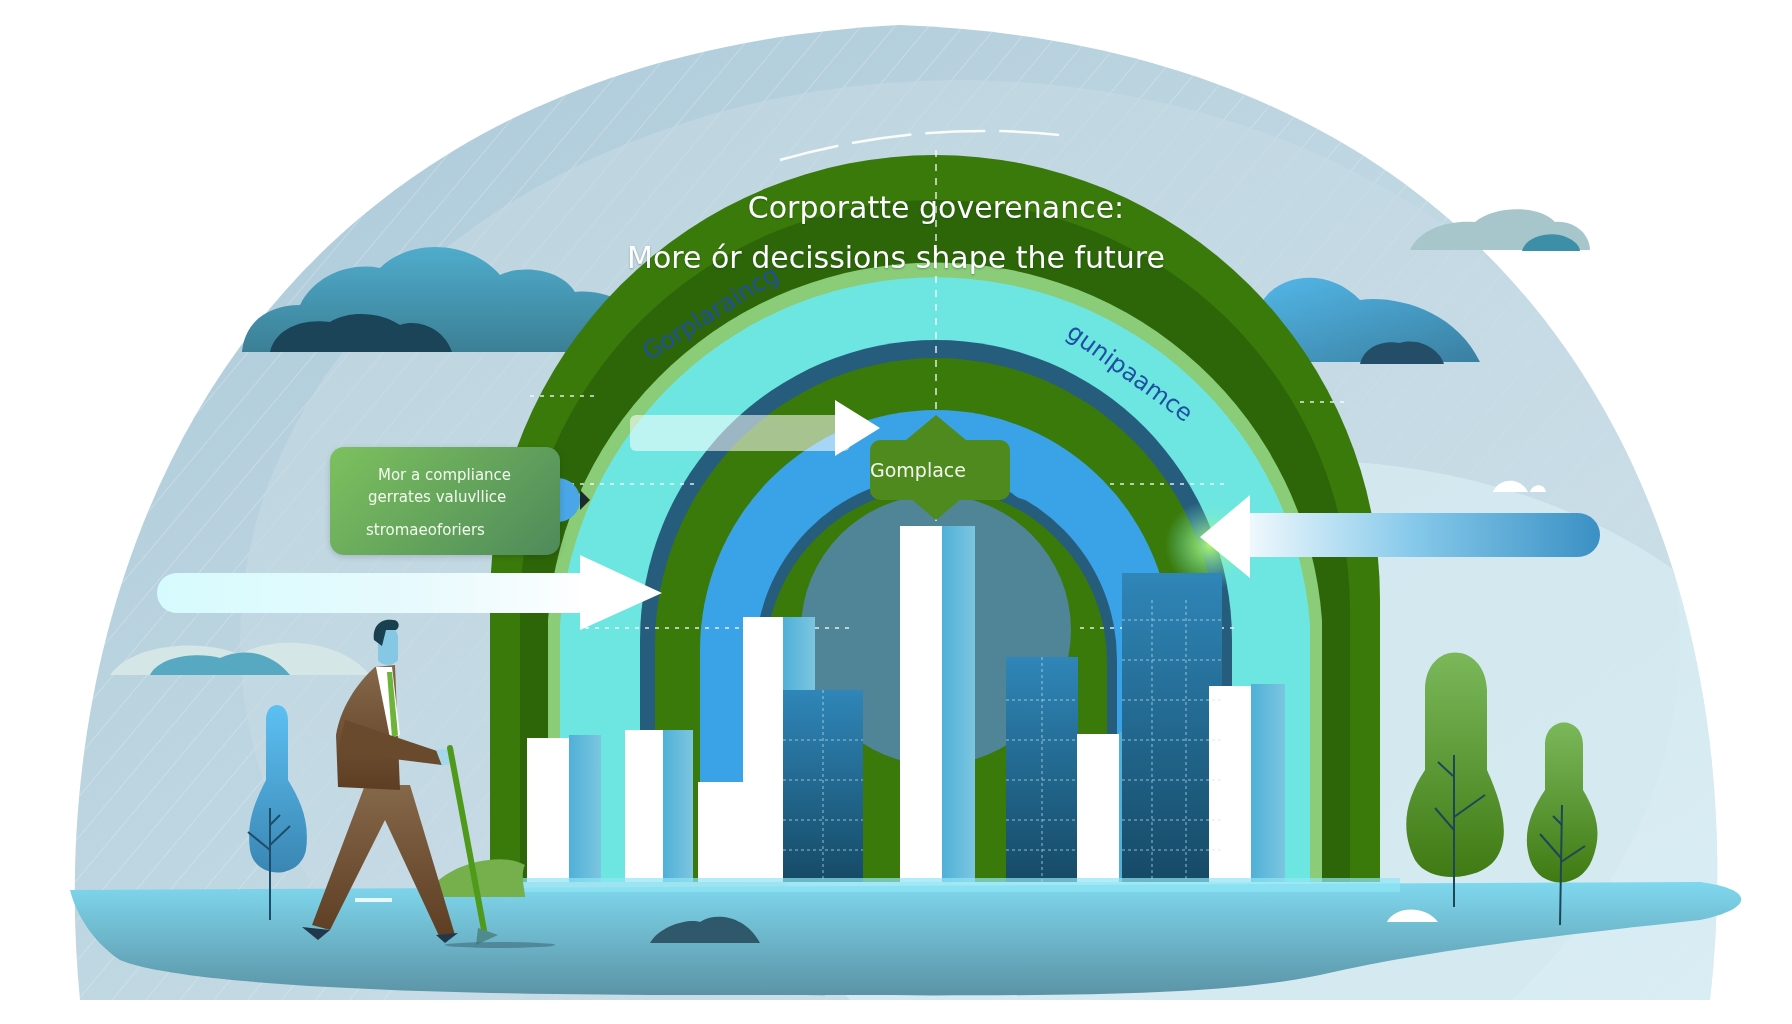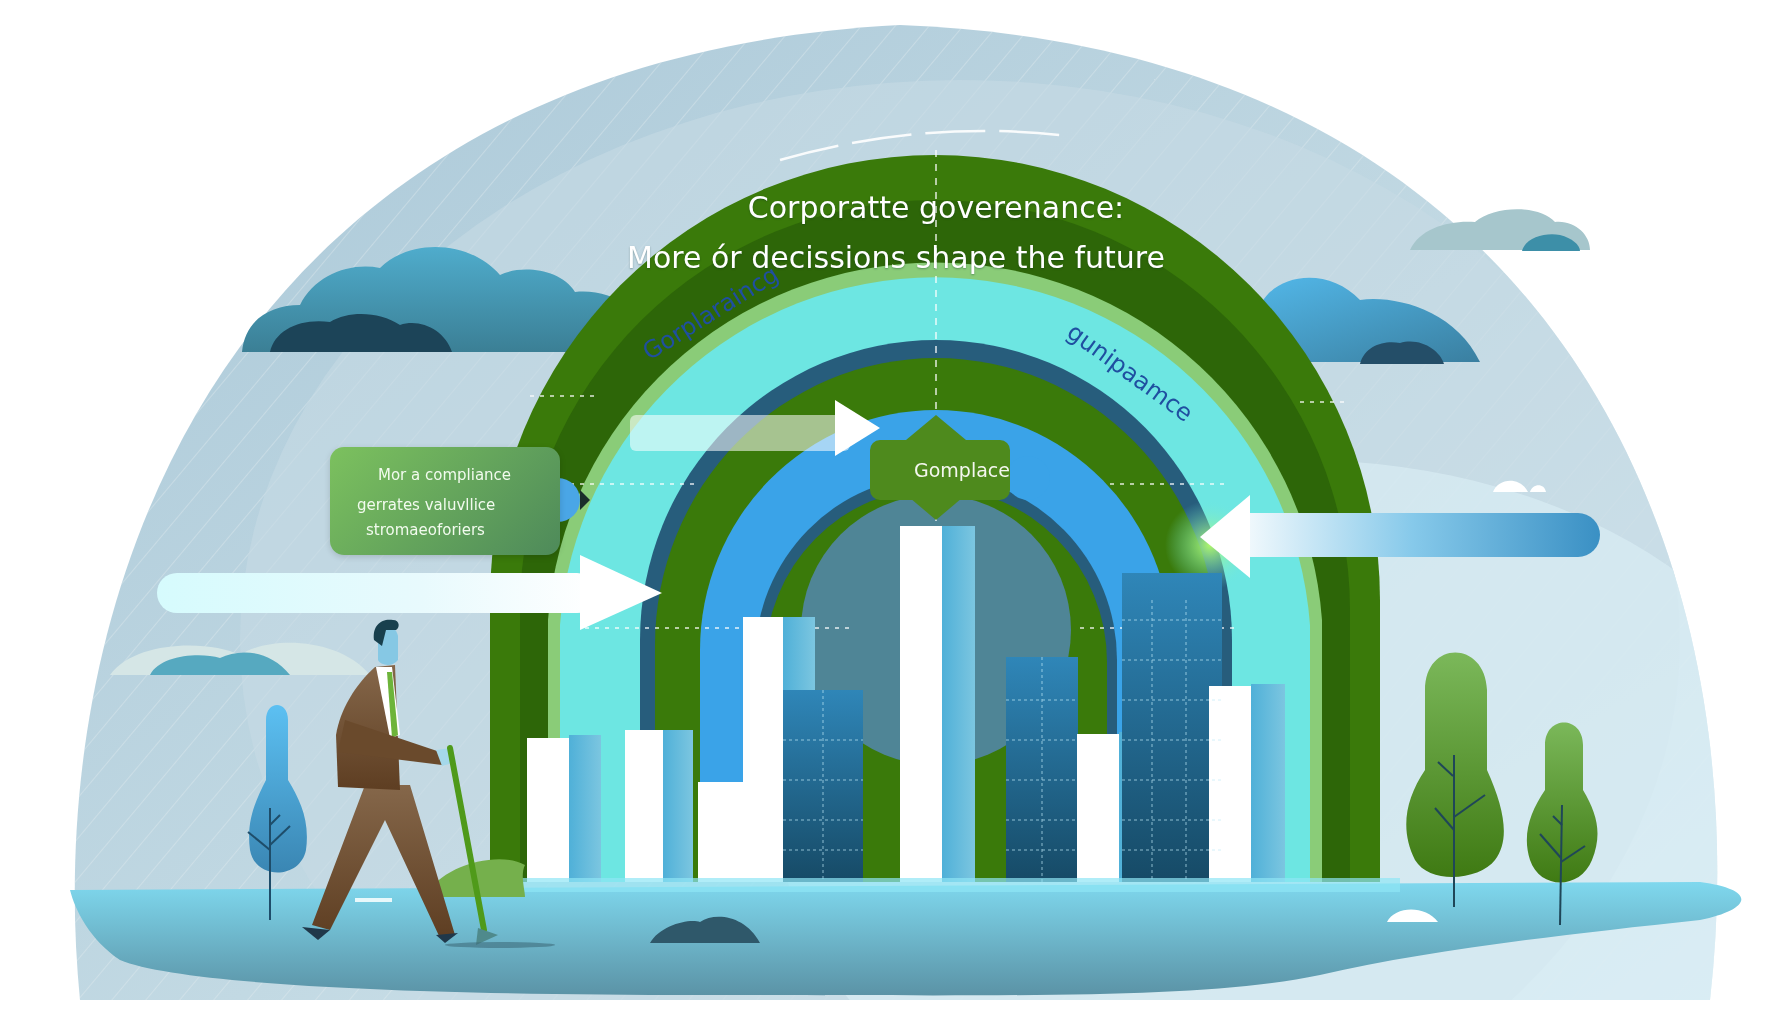--- a/index.html
+++ b/index.html
@@ -7,23 +7,23 @@
   #scene { position:absolute; left:0; top:0; width:1792px; height:1024px; }
   .title { position:absolute; left:0; width:1792px; text-align:center; color:#ffffff; font-family:"DejaVu Sans", sans-serif; text-shadow:0 1px 2px rgba(0,40,40,0.35); }
   #title1 { top:190px; font-size:30px; padding-left:40px; }
   #title2 { top:240px; font-size:30px; padding-left:0px; }
   .arc-label { position:absolute; color:#1f4fa0; font-size:24px; font-family:"DejaVu Sans", sans-serif; white-space:nowrap; }
   #arc-left { left:645px; top:340px; transform:rotate(-32deg); transform-origin:left center; }
   #arc-right { left:1070px; top:315px; transform:rotate(36deg); transform-origin:left center; }
   .callout { position:absolute; left:330px; top:447px; width:230px; height:108px; background:linear-gradient(135deg,#7cc15e,#4e8a5a); border-radius:14px; box-shadow:0 2px 6px rgba(0,0,0,0.15);text-decoration:underline; }
   .callout-text { position:absolute; color:#f2fbee; font-size:15px; line-height:22px; white-space:nowrap; }
   #ct1 { left:48px; top:17px; }
-  #ct2 { left:27px; top:39px;margin-top:8px; }
+  #ct2 { left:38px; top:39px; }
   #ct3 { left:36px; top:72px; }
-  .center-tag { position:absolute; left:870px; top:440px; width:140px; height:60px; background:#4e8a1d; border-radius:10px; color:#f4f7ef; font-size:19px; text-align:right; line-height:60px; }
+  .center-tag { position:absolute; left:870px; top:440px; width:140px; height:60px; background:#4e8a1d; border-radius:10px; color:#f4f7ef; font-size:19px; text-align:left; line-height:60px; }
 </style>
 </head>
 <body>
 
 <svg id="scene" width="1792" height="1024" viewBox="0 0 1792 1024" xmlns="http://www.w3.org/2000/svg">
   <defs>
     <linearGradient id="skyGrad" x1="0" y1="0" x2="1" y2="1">
       <stop offset="0" stop-color="#aac8d8"></stop>
       <stop offset="0.55" stop-color="#c2d9e3"></stop>
       <stop offset="1" stop-color="#dbedf5"></stop>

